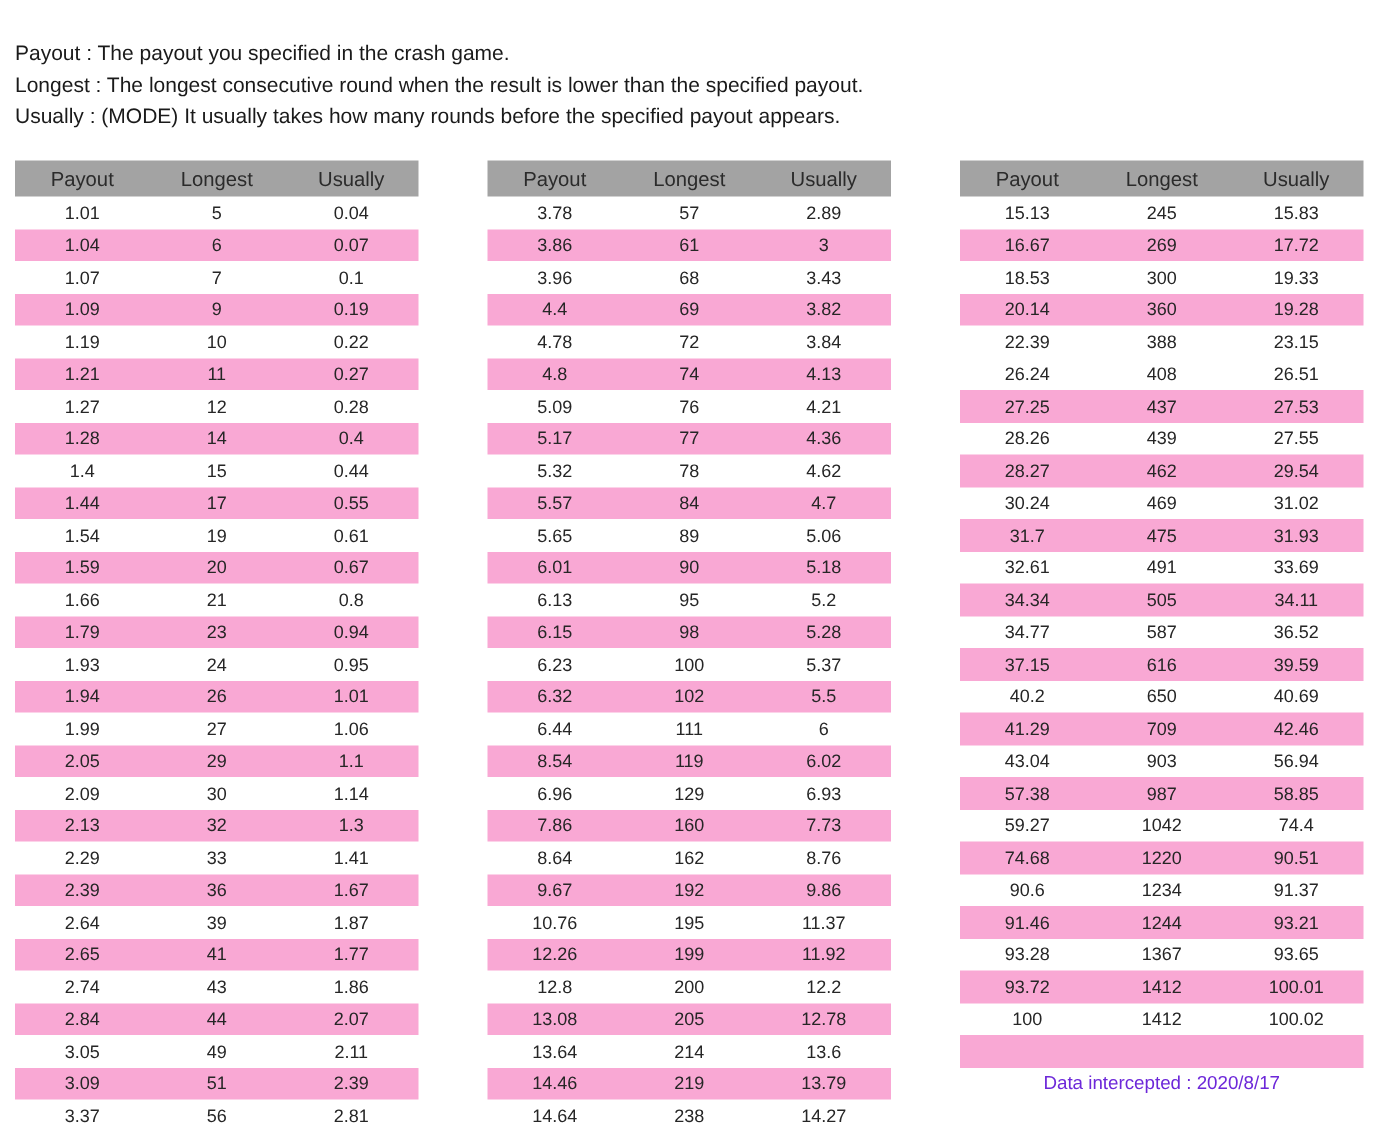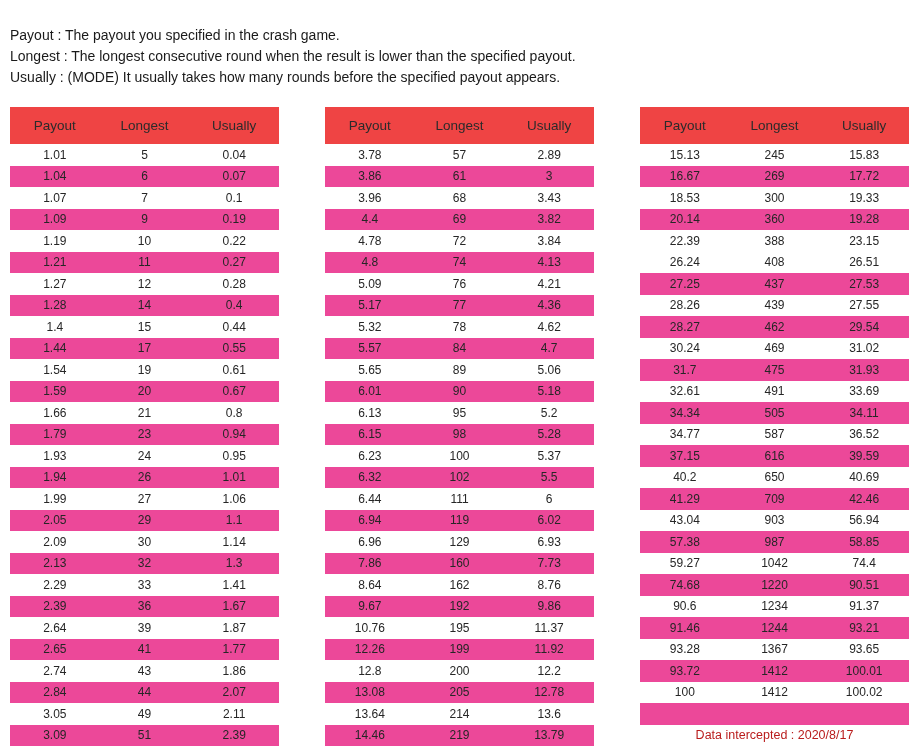--- a/index.html
+++ b/index.html
@@ -23,42 +23,42 @@
     margin-left: 10px;
   }
   .tbl {
     width: 269px;
     margin-right: 46px;
     flex: 0 0 auto;
   }
   .tbl:last-child { margin-right: 0; }
   .thead {
     display: flex;
-    height: 37px;
+    height: 24px;
     align-items: center;
-    background: #ef4444;
+    background: #a3a3a3;
     font-size: 13.5px;
     color: #2b2b2b;
   }
   .hcell { flex: 1; text-align: center; }
   .row {
     display: flex;
     height: 21.5px;
     align-items: center;
     font-size: 12px;
   }
-  .row.alt { background: #ec4899; }
+  .row.alt { background: #f9a8d4; }
   .cell { flex: 1; text-align: center; }
   .footer-row {
     height: 21.5px;
     display: flex;
     align-items: center;
     justify-content: center;
     font-size: 12.5px;
-    color: #b91c1c;
+    color: #6d28d9;
   }
 </style>
 </head>
 <body>
 
 <div class="page">
   <div class="desc">
     <div>Payout : The payout you specified in the crash game.</div>
     <div>Longest : The longest consecutive round when the result is lower than the specified payout.</div>
     <div>Usually : (MODE) It usually takes how many rounds before the specified payout appears.</div>
@@ -301,21 +301,21 @@
           <div class="cell">6.32</div>
           <div class="cell">102</div>
           <div class="cell">5.5</div>
         </div>
         <div class="row">
           <div class="cell">6.44</div>
           <div class="cell">111</div>
           <div class="cell">6</div>
         </div>
         <div class="row alt">
-          <div class="cell">6.94</div>
+          <div class="cell">8.54</div>
           <div class="cell">119</div>
           <div class="cell">6.02</div>
         </div>
         <div class="row">
           <div class="cell">6.96</div>
           <div class="cell">129</div>
           <div class="cell">6.93</div>
         </div>
         <div class="row alt">
           <div class="cell">7.86</div>

